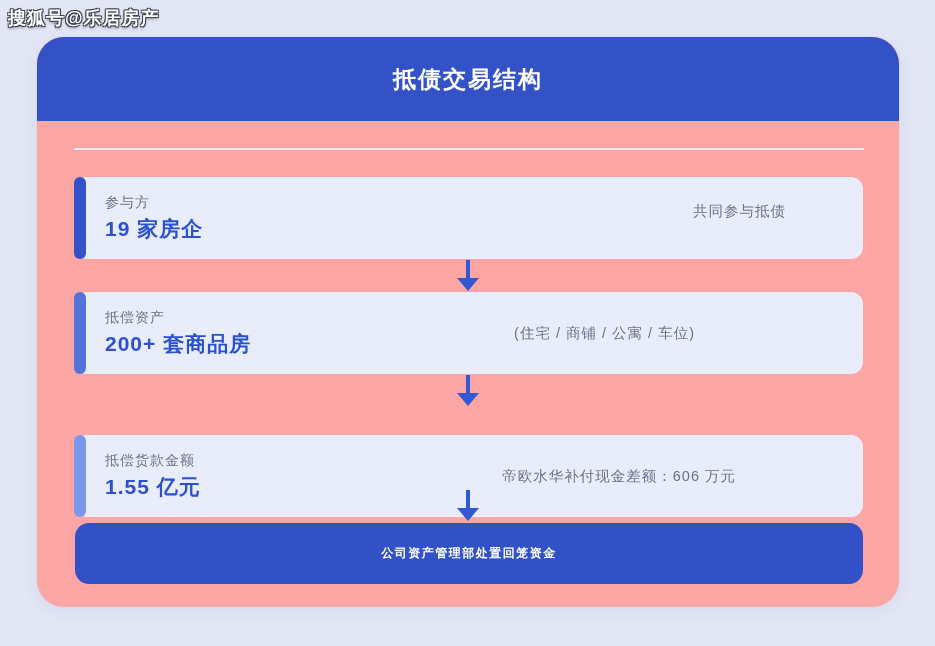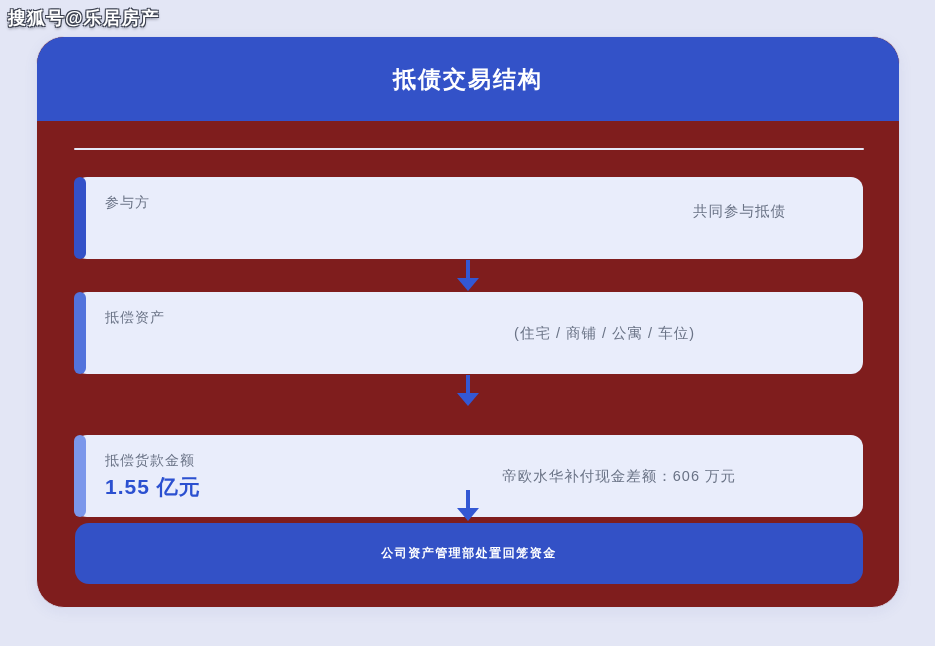--- a/index.html
+++ b/index.html
@@ -20,21 +20,21 @@
     z-index: 10;
     text-shadow:
       -1px -1px 0 #3c4150, 1px -1px 0 #3c4150,
       -1px  1px 0 #3c4150, 1px  1px 0 #3c4150,
        0 2px 3px rgba(40,45,60,.55);
   }
   .card {
     position: absolute;
     left: 36px; top: 36px;
     width: 864px; height: 572px;
-    background: #7f1d1d;
+    background: #fca5a5;
     border-radius: 28px;
     border: 1px solid #D9DDEF;
     box-shadow: 0 4px 14px rgba(80,95,160,.08);
     overflow: hidden;
   }
   .card-header {
     height: 84px;
     background: #3352C8;
     display: flex;
     align-items: center;
@@ -134,31 +134,33 @@
 
   <div class="card-header">
     <div class="card-title">抵债交易结构</div>
   </div>
 
   <div class="separator"></div>
 
   <div class="flow-row row-1">
     <div class="accent-bar"></div>
     <div class="row-label">参与方</div>
+    <div class="row-value">19 家房企</div>
     <div class="row-note">共同参与抵债</div>
   </div>
 
   <svg class="flow-arrow arrow-1" viewBox="0 0 26 32">
     <line x1="13" y1="0" x2="13" y2="19" stroke="#3358D4" stroke-width="4"></line>
     <polygon points="2,18 24,18 13,31" fill="#3358D4"></polygon>
   </svg>
 
   <div class="flow-row row-2">
     <div class="accent-bar"></div>
     <div class="row-label">抵偿资产</div>
+    <div class="row-value">200+ 套商品房</div>
     <div class="row-note">(住宅 / 商铺 / 公寓 / 车位)</div>
   </div>
 
   <svg class="flow-arrow arrow-2" viewBox="0 0 26 32">
     <line x1="13" y1="0" x2="13" y2="19" stroke="#3358D4" stroke-width="4"></line>
     <polygon points="2,18 24,18 13,31" fill="#3358D4"></polygon>
   </svg>
 
   <div class="flow-row row-3">
     <div class="accent-bar"></div>

